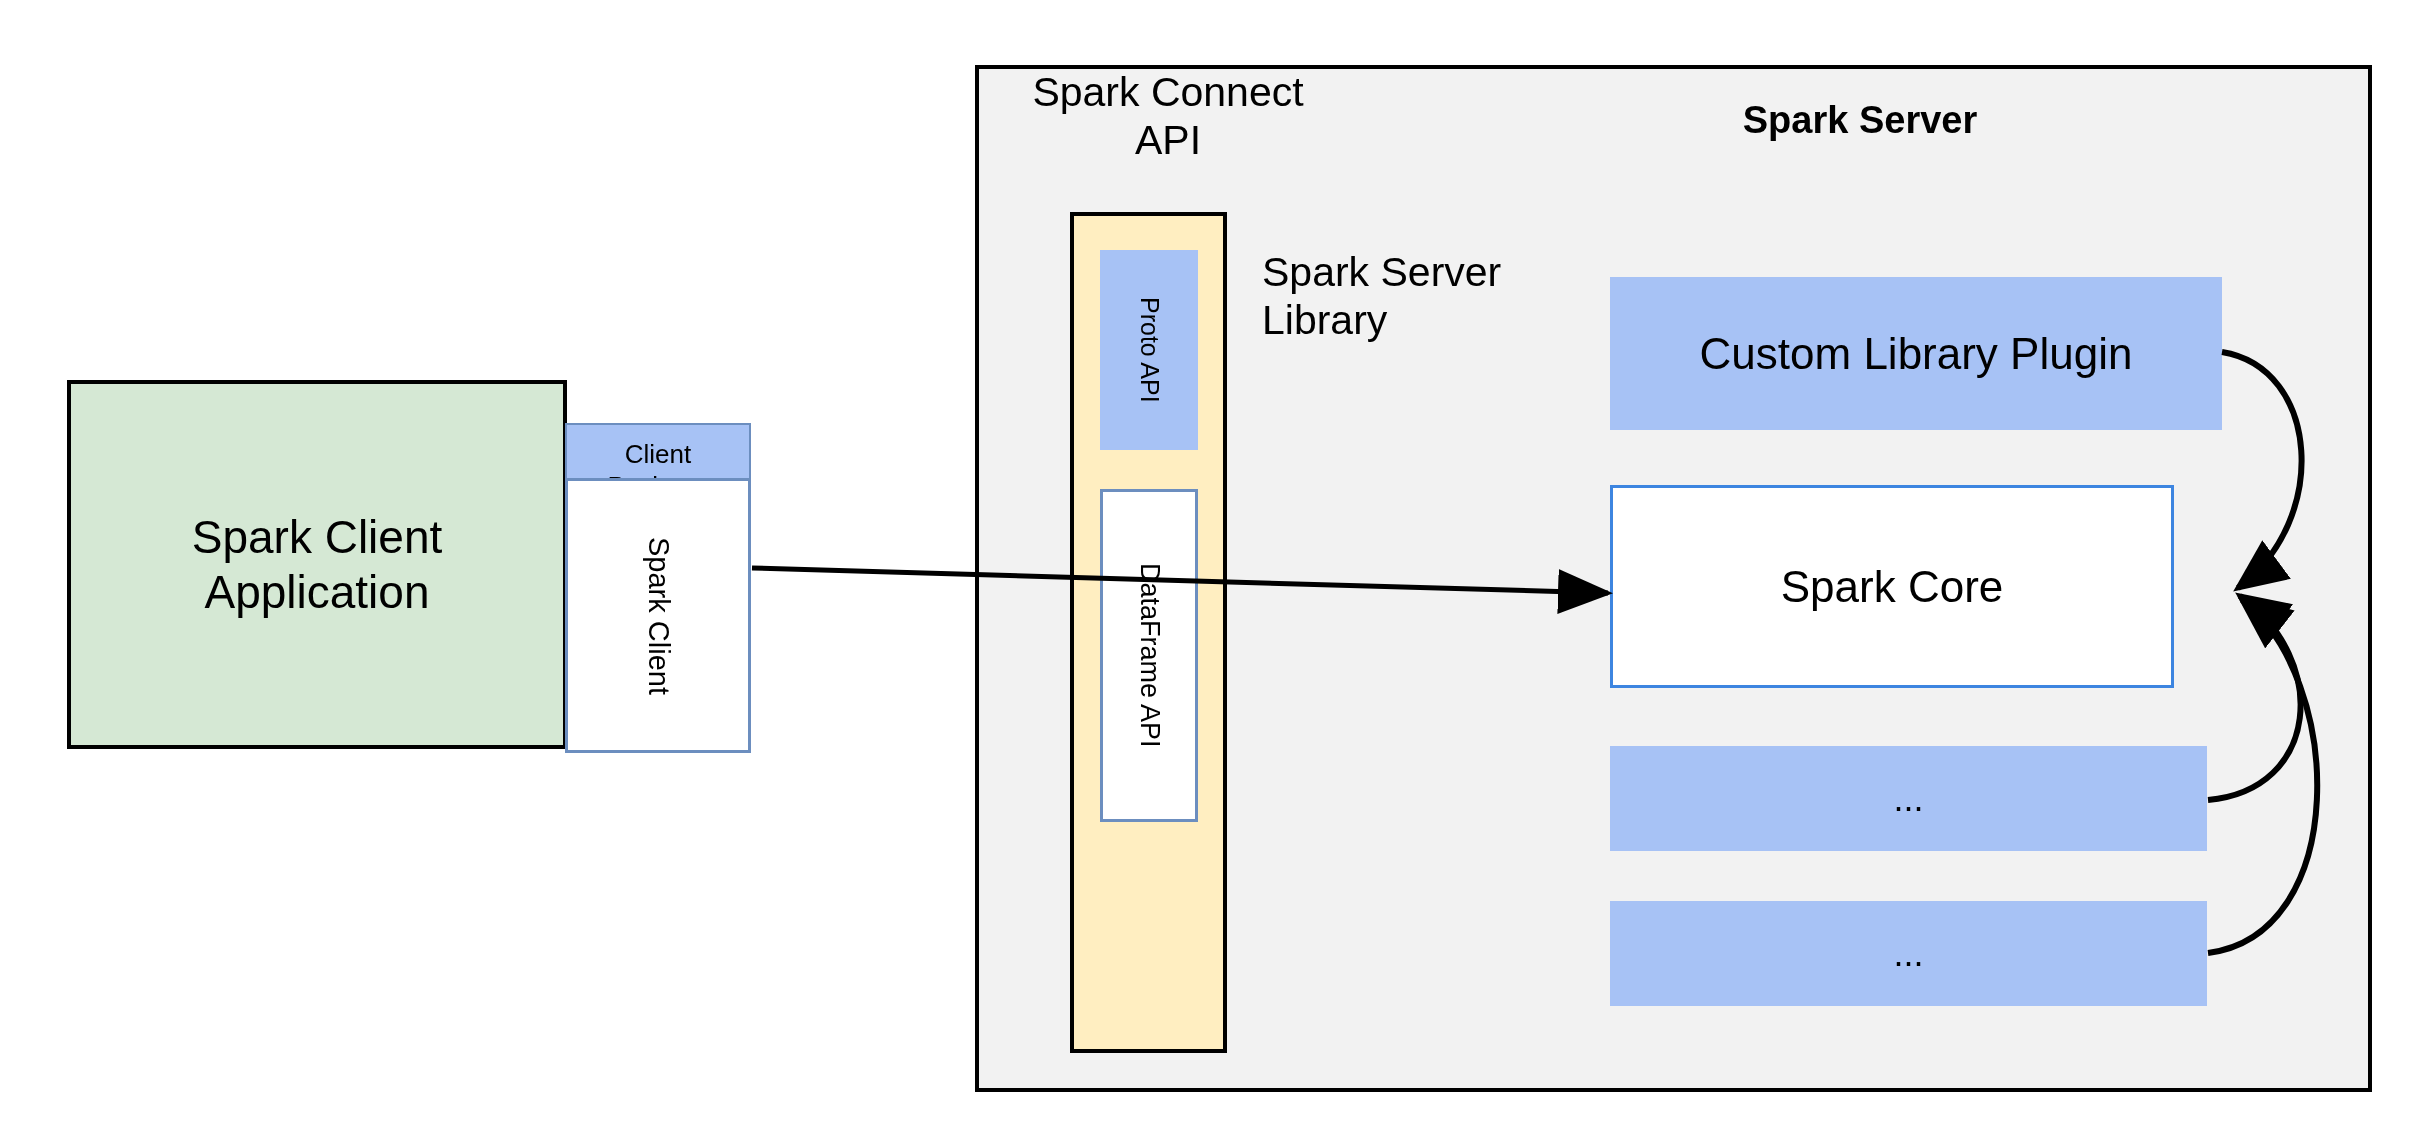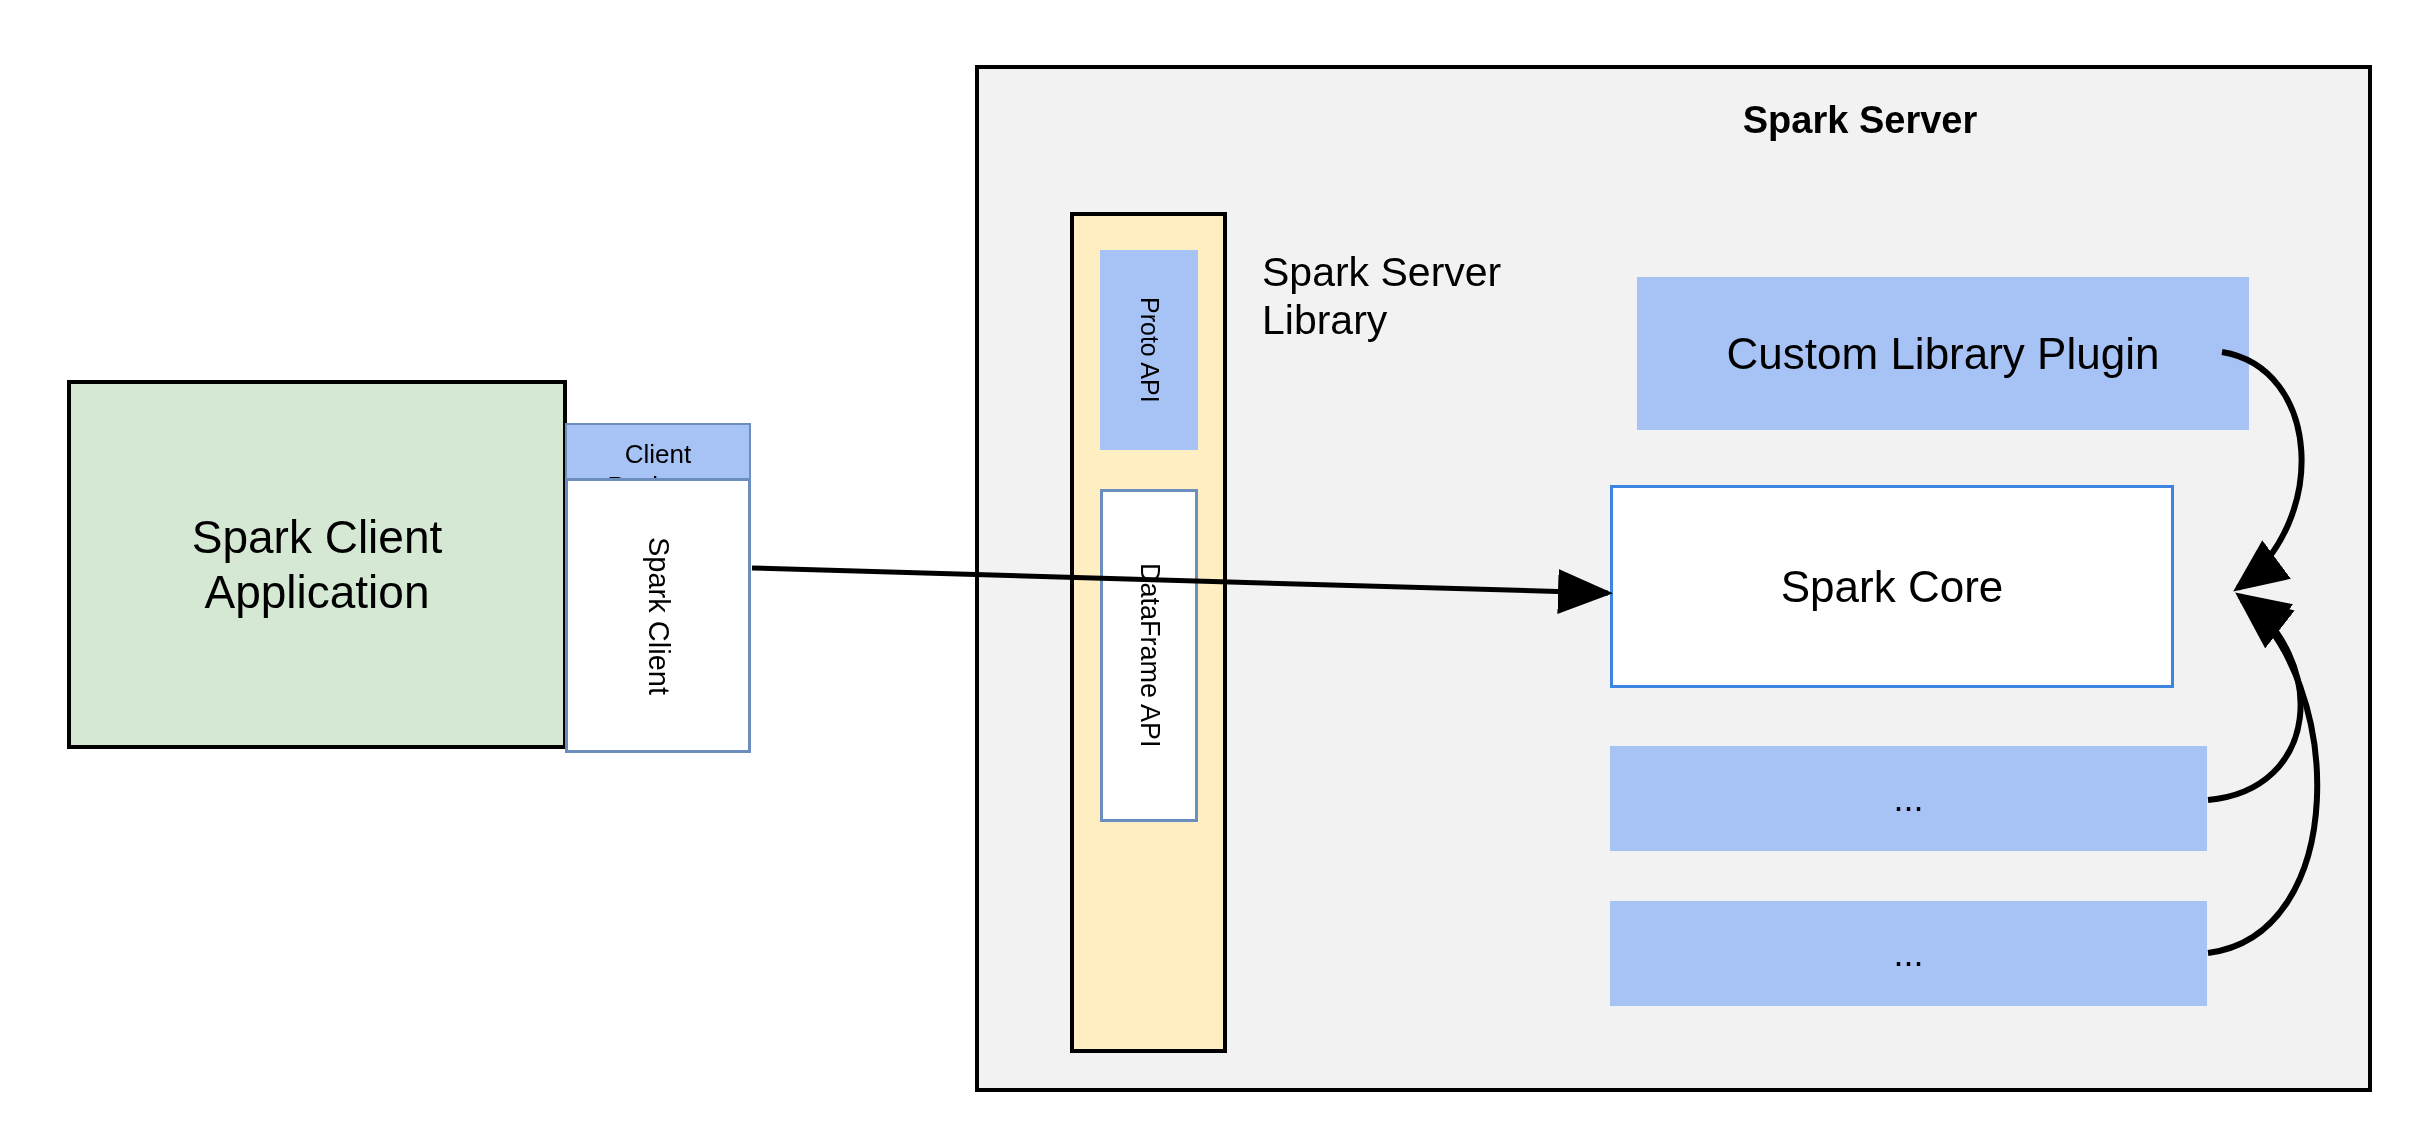--- a/index.html
+++ b/index.html
@@ -115,21 +115,20 @@
     z-index: 4;
   }
 
   
   #custom-library-plugin {
     left: 1610px; top: 277px; width: 612px; height: 153px;
     background: #a7c2f5;
     border: none;
     font-size: 44px;
     z-index: 4;
-    margin-left: 27px;
   }
   #spark-core {
     left: 1610px; top: 485px; width: 564px; height: 203px;
     background: #ffffff;
     border: 3px solid #3d85e0;
     font-size: 44px;
     z-index: 4;
   }
   #ellipsis-box-1 {
     left: 1610px; top: 746px; width: 597px; height: 105px;
@@ -167,20 +166,23 @@
   </div>
 
   <div class="box" id="client-package">
     <span class="mline">Client<br>Package</span>
   </div>
 
   <div class="box" id="spark-client">
     <span class="vtext">Spark Client</span>
   </div>
 
+  <div class="box" id="spark-connect-label">
+    <span class="mline">Spark Connect<br>API</span>
+  </div>
 
   <div class="box" id="spark-server-label">
     <span>Spark Server</span>
   </div>
 
   <div class="box" id="api-column"></div>
 
   <div class="box" id="proto-api">
     <span class="vtext">Proto API</span>
   </div>

